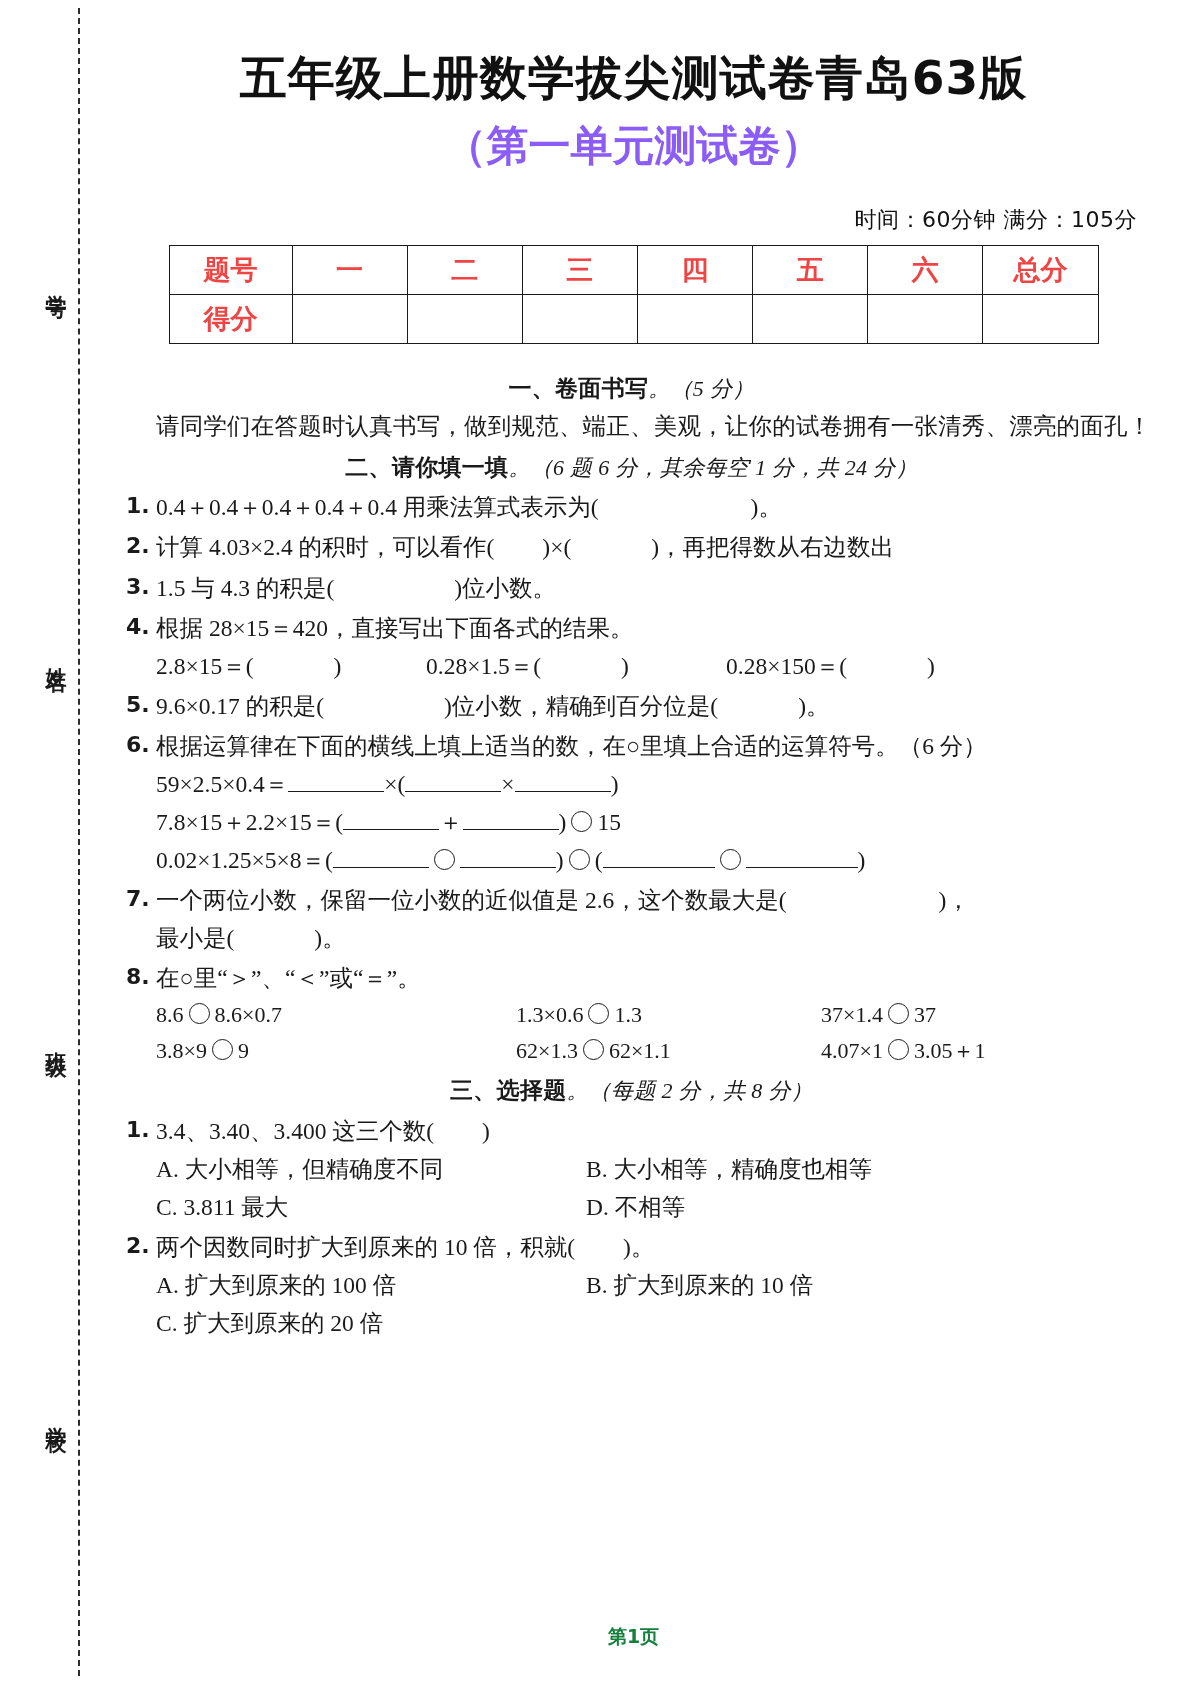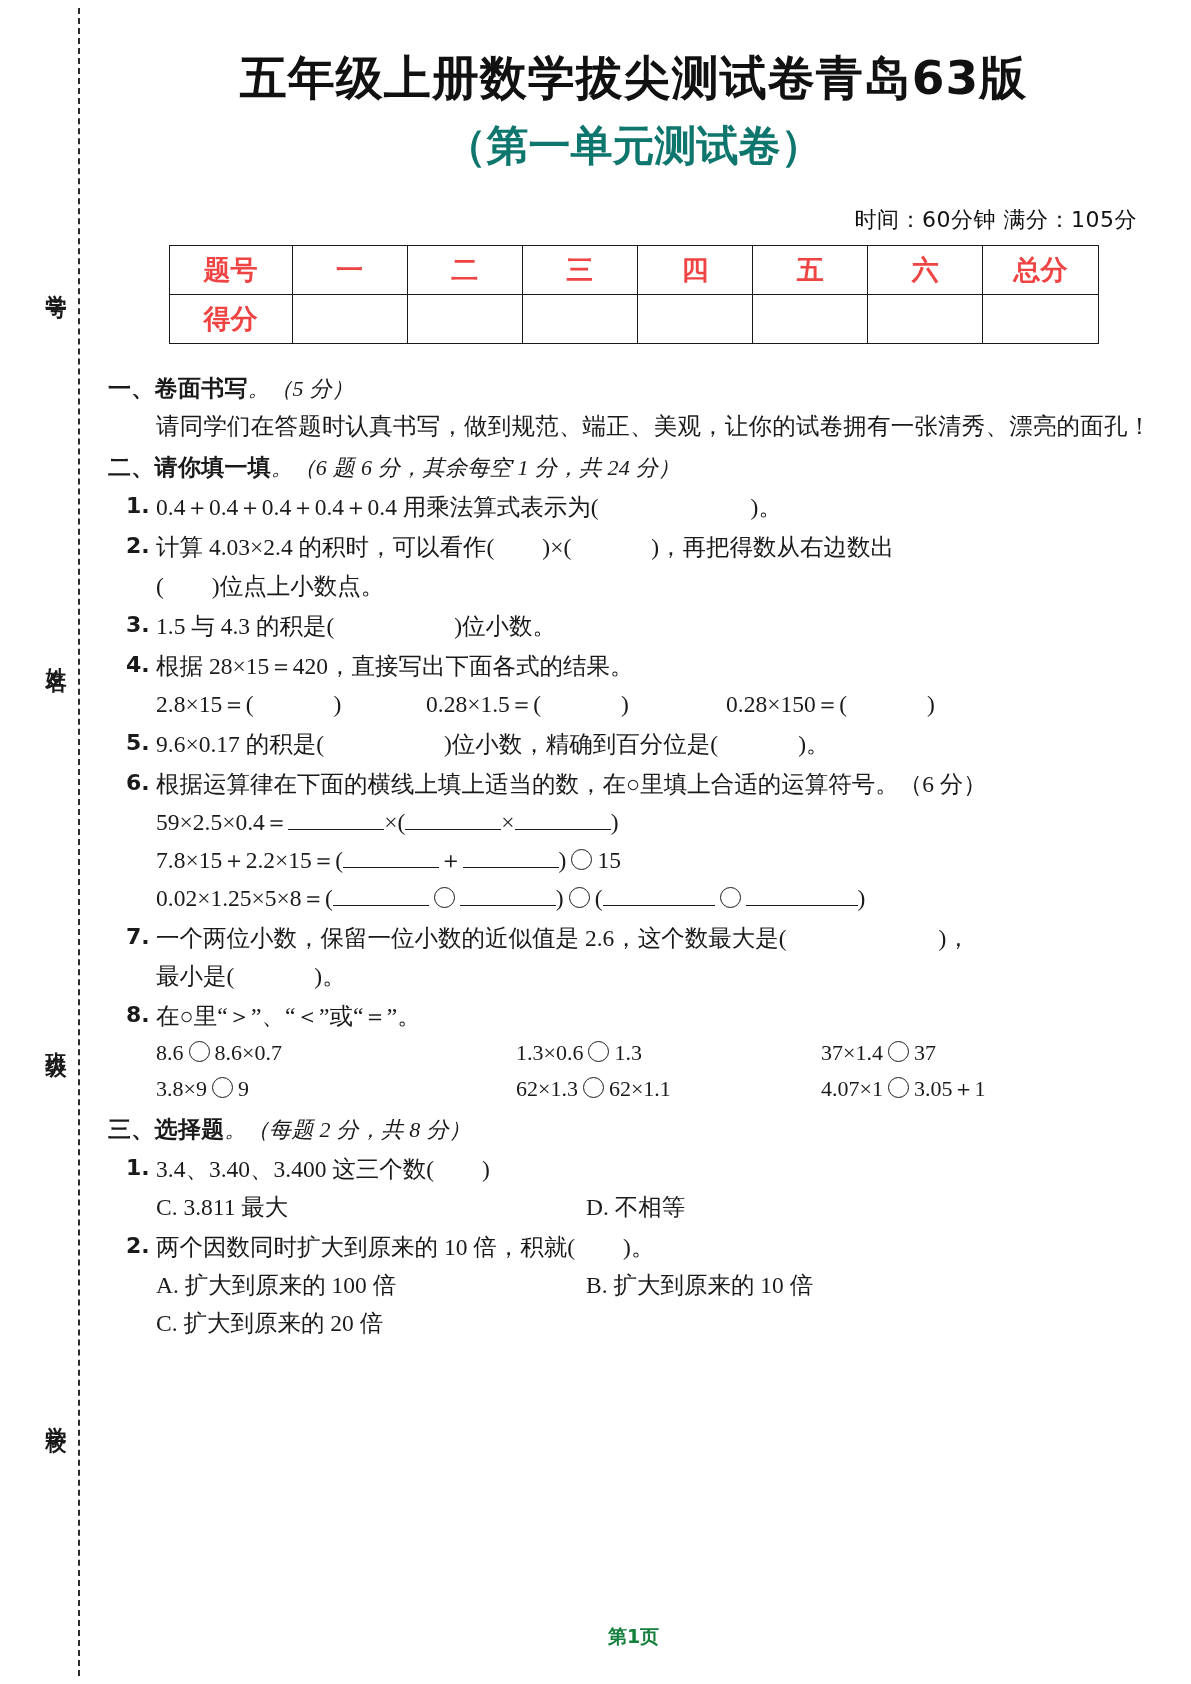--- a/index.html
+++ b/index.html
@@ -70,21 +70,21 @@
     color: #111;
   }
   .title-sub {
     text-align: center;
     font-family: "DejaVu Sans", sans-serif;
     font-weight: bold;
     font-size: 42px;
     margin: 0;
     padding-top: 18px;
     line-height: 1.1;
-    color: #0f766e;
+    color: #8b5cf6;
   }
 
   .meta-line {
     text-align: right;
     padding-right: 42px;
     padding-top: 36px;
     font-family: "DejaVu Sans", sans-serif;
     font-size: 22px;
     letter-spacing: 0.5px;
     color: #111;
@@ -115,20 +115,21 @@
     padding: 22px 24px 0 20px;
     font-size: 23.5px;
     line-height: 1.62;
   }
   .sec-head {
     font-family: "DejaVu Sans", sans-serif;
     font-weight: bold;
     font-size: 23px;
     margin-top: 4px;
     letter-spacing: 0.3px;
+    text-align: center;
   }
   .sec-head .pts {
     font-family: "Liberation Serif", "DejaVu Serif", serif;
     font-weight: normal;
     font-size: 22px;
     font-style: italic;
   }
   .para {
     text-indent: 48px;
     font-size: 23.5px;
@@ -265,23 +266,20 @@
 
     <div class="sec-head"><span>二、请你填一填</span><span class="pts">。（6 题 6 分，其余每空 1 分，共 24 分）</span></div>
 
     <div class="qitem">
       <span class="qnum">1.</span><span>0.4＋0.4＋0.4＋0.4＋0.4 用乘法算式表示为(</span><span class="gap-xl"></span><span>)。</span>
     </div>
 
     <div class="qitem">
       <span class="qnum">2.</span><span>计算 4.03×2.4 的积时，可以看作(</span><span class="gap-sm"></span><span>)×(</span><span class="gap-md"></span><span>)，再把得数从右边数出</span>
     </div>
-    <div class="subline">
-      <span>(</span><span class="gap-sm"></span><span>)位点上小数点。</span>
-    </div>
 
     <div class="qitem">
       <span class="qnum">3.</span><span>1.5 与 4.3 的积是(</span><span class="gap-lg"></span><span>)位小数。</span>
     </div>
 
     <div class="qitem">
       <span class="qnum">4.</span><span>根据 28×15＝420，直接写出下面各式的结果。</span>
     </div>
     <div class="q4row">
       <span class="e1"><span>2.8×15＝(</span><span class="gap-md"></span><span>)</span></span>
@@ -326,20 +324,24 @@
       <span class="c2"><span>62×1.3</span><span class="circ"></span><span>62×1.1</span></span>
       <span class="c3"><span>4.07×1</span><span class="circ"></span><span>3.05＋1</span></span>
     </div>
 
     <div class="sec-head"><span>三、选择题</span><span class="pts">。（每题 2 分，共 8 分）</span></div>
 
     <div class="qitem">
       <span class="qnum">1.</span><span>3.4、3.40、3.400 这三个数(</span><span class="gap-sm"></span><span>)</span>
     </div>
     <div class="opts">
+      <span class="o1">A. 大小相等，但精确度不同</span>
+      <span class="o2">B. 大小相等，精确度也相等</span>
+    </div>
+    <div class="opts">
       <span class="o1">C. 3.811 最大</span>
       <span class="o2">D. 不相等</span>
     </div>
 
     <div class="qitem">
       <span class="qnum">2.</span><span>两个因数同时扩大到原来的 10 倍，积就(</span><span class="gap-sm"></span><span>)。</span>
     </div>
     <div class="opts">
       <span class="o1">A. 扩大到原来的 100 倍</span>
       <span class="o2">B. 扩大到原来的 10 倍</span>

